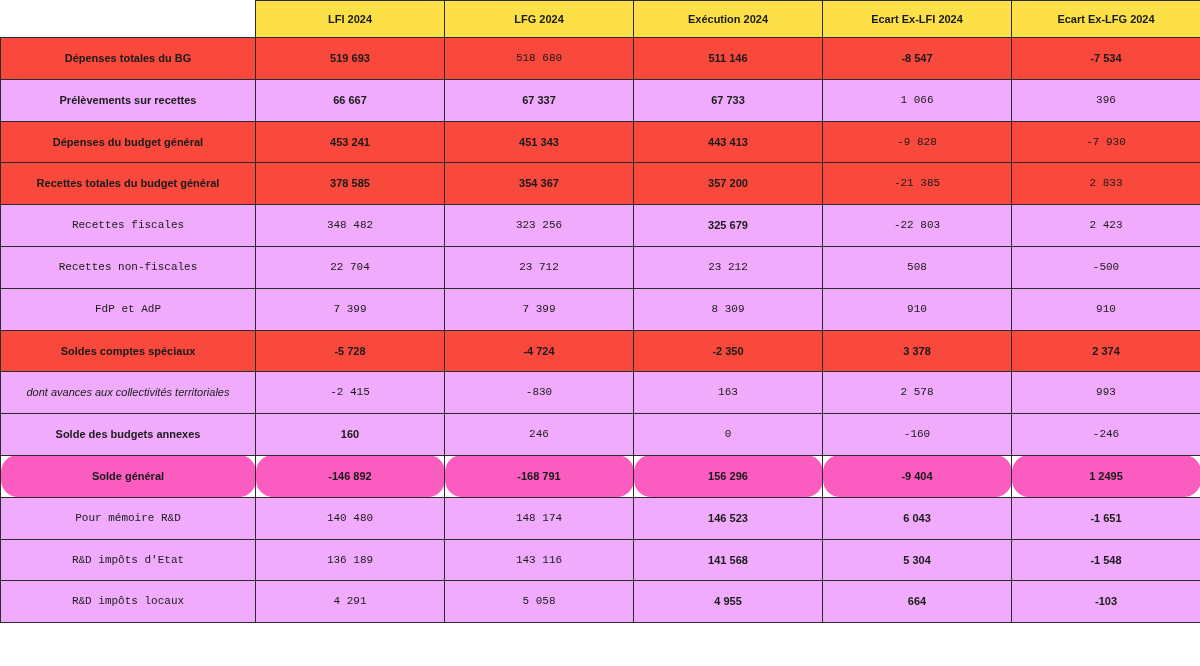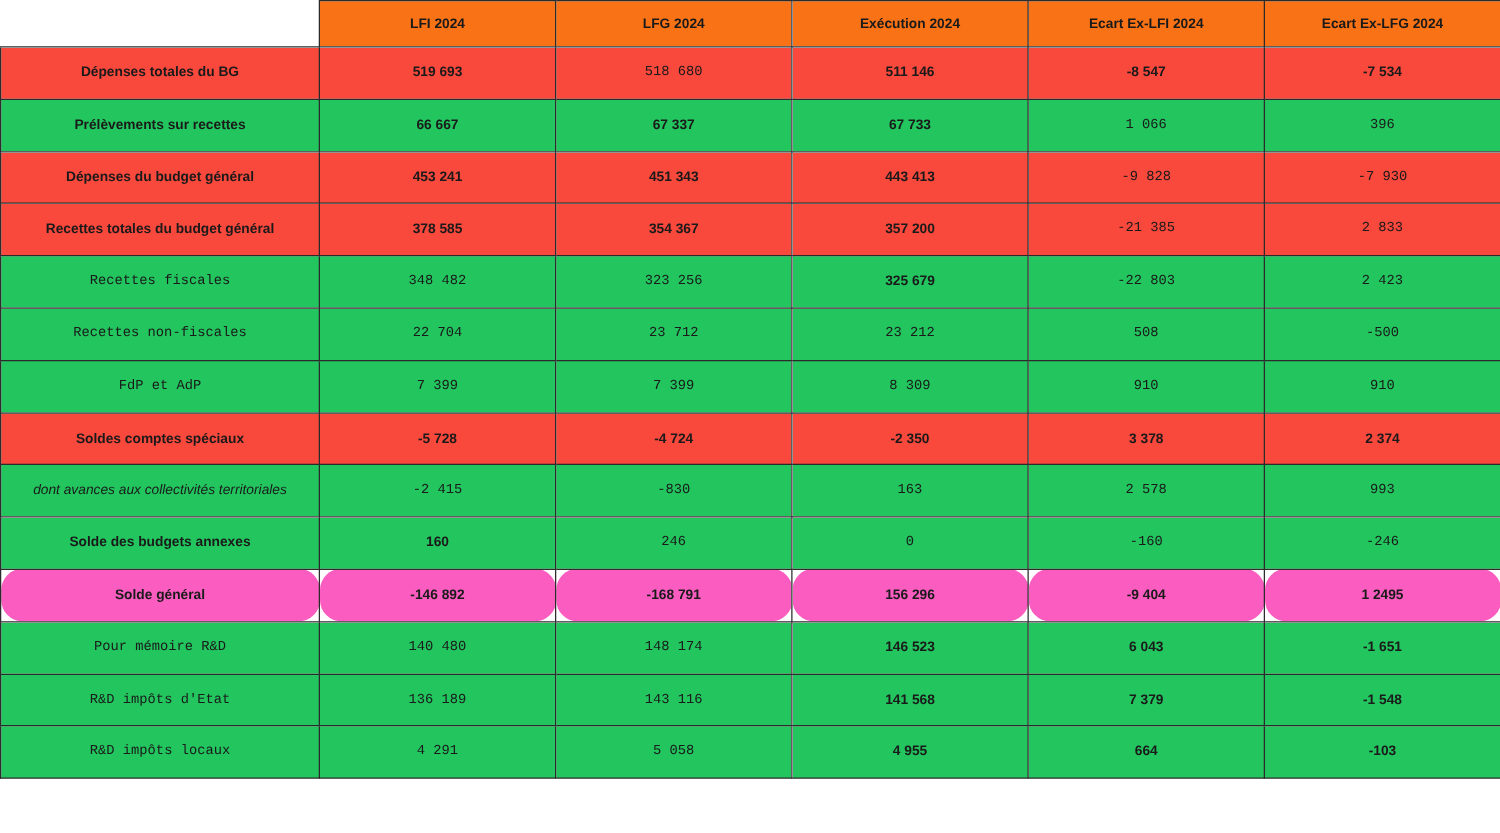--- a/index.html
+++ b/index.html
@@ -31,32 +31,32 @@
     line-height: 1.15;
     overflow: hidden;
     white-space: nowrap;
   }
 
   
   #budget-table thead th {
     height: 37px;
     font-weight: bold;
     font-size: 11px;
-    background: #f97316;
+    background: #fde047;
   }
   #budget-table thead th.corner {
     background: #ffffff;
     border-left: 1.5px solid #ffffff;
     border-top: 1.5px solid #ffffff;
   }
 
   
   tr.row-red    td { background: #f9483c; margin-top: 15px; }
   tr.row-pink   td { background: #fa5cc0; border-radius: 17px; }
-  tr.row-white  td { background: #22c55e; }
+  tr.row-white  td { background: #f0abfc; }
 
   
   td.b  { font-weight: bold; }
   td.i  { font-style: italic; }
   td.n  { font-weight: normal; font-family: Liberation Mono, monospace; }
   td.label { }
   td.dim { color: #3a3a3a; }
 </style>
 </head>
 <body>
@@ -175,21 +175,21 @@
         <td class="n dim">148 174</td>
         <td class="b">146 523</td>
         <td class="b">6 043</td>
         <td class="b">-1 651</td>
       </tr>
       <tr class="row-white">
         <td class="label n">R&amp;D impôts d'Etat</td>
         <td class="n dim">136 189</td>
         <td class="n dim">143 116</td>
         <td class="b">141 568</td>
-        <td class="b">7 379</td>
+        <td class="b">5 304</td>
         <td class="b">-1 548</td>
       </tr>
       <tr class="row-white">
         <td class="label n">R&amp;D impôts locaux</td>
         <td class="n dim">4 291</td>
         <td class="n dim">5 058</td>
         <td class="b">4 955</td>
         <td class="b">664</td>
         <td class="b">-103</td>
       </tr>

